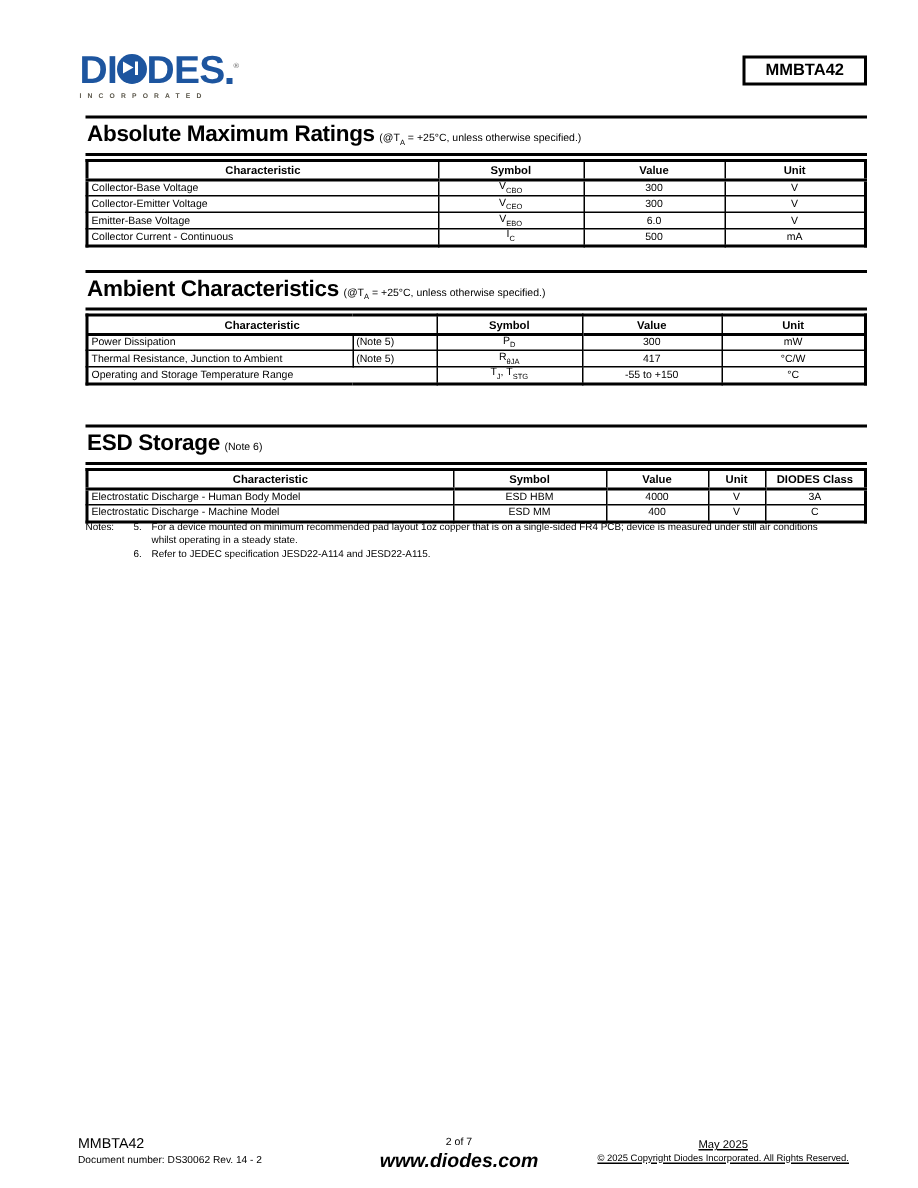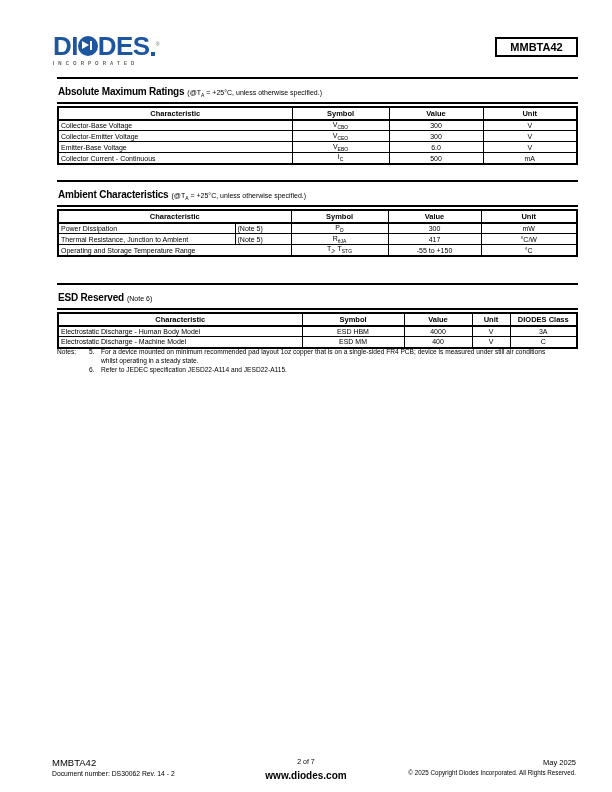--- a/index.html
+++ b/index.html
@@ -22,45 +22,45 @@
   .o-bar { position:absolute; left:37.2px; top:9.5px; width:2.2px; height:9px; background:#fff; }
   .inc-row { margin-top:2px; font-size:4.5px; font-weight:bold; letter-spacing:4.1px; color:#5a564a; }
   
   .part-box { position:absolute; left:495px; top:37px; width:83px; height:20px;
               border:2px solid #000; display:flex; align-items:center; justify-content:center;
               font-size:11px; font-weight:bold; background:#fff; }
   
   .sec { position:absolute; left:57px; width:521px; }
   .sec-head { border-top:2.5px solid #000; border-bottom:2.5px solid #000;
               padding:2px 0 3px 1px; margin-bottom:2px; line-height:1.1; }
-  .sec-title { font-size:10px; font-weight:bold; letter-spacing:-0.2px; }
+  .sec-title { font-size:15px; font-weight:bold; letter-spacing:-0.2px; }
   .sec-sub { font-size:7px; margin-left:3px; }
   .sec-sub sub { font-size:5px; }
   
   .dtable { border-collapse:collapse; table-layout:fixed; width:521px; background:#fff; }
   .dtable, .dtable th, .dtable td { border:1px solid #000; }
   .dtable { border-width:2px; }
   .dtable th { height:13px; font-size:7.5px; font-weight:bold; text-align:center;
                border-bottom-width:2px; padding:0 1px; overflow:hidden; white-space:nowrap; }
   .dtable td { height:11px; font-size:7px; text-align:center; vertical-align:middle;
                padding:0 1px; overflow:hidden; white-space:nowrap; line-height:1; }
   .dtable td.char { text-align:left; padding-left:2px; }
   .ss { font-size:5px; }
   
   .notes { position:absolute; left:57px; top:347px; font-size:6.6px; line-height:1.4; }
   .notes-grid { display:grid; grid-template-columns:32px 12px 452px; }
   .note-num { text-align:left; }
   
   .f-left  { position:absolute; left:52px;  top:757px; }
   .f-center{ position:absolute; left:0; right:0; top:758px; text-align:center; }
-  .f-right { position:absolute; right:36px; top:758px; text-align:right; }
+  .f-right { position:absolute; right:46px; top:758px; text-align:center;text-decoration:underline; }
   .f-part { font-size:9.5px; }
   .f-doc  { font-size:6.8px; margin-top:1.5px; }
   .f-page { font-size:7px; }
-  .f-site { font-size:10px; font-weight:bold; margin-top:1px; color:#000; text-decoration:none; display:inline-block; }
+  .f-site { font-size:13px; font-weight:bold; margin-top:1px; color:#000; text-decoration:none; display:inline-block;font-style:italic; }
   .f-date { font-size:7.5px; }
   .f-copy { font-size:6.3px; margin-top:1.5px; }
 </style>
 </head>
 <body>
 
 <div class="page">
 
   <div class="logo">
     <div class="brand-row">
@@ -166,21 +166,21 @@
           <td><span>T</span><sub class="ss">J</sub><span>, T</span><sub class="ss">STG</sub></td>
           <td>-55 to +150</td>
           <td>°C</td>
         </tr>
       </tbody>
     </table>
   </section>
 
   <section class="sec" style="top:283px">
     <div class="sec-head">
-      <span class="sec-title">ESD Reserved</span><span class="sec-sub">(Note 6)</span>
+      <span class="sec-title">ESD Storage</span><span class="sec-sub">(Note 6)</span>
     </div>
     <table class="dtable">
       <colgroup>
           <col style="width:244px">
           <col style="width:102px">
           <col style="width:68px">
           <col style="width:38px">
           <col>
         </colgroup>
       <thead>

